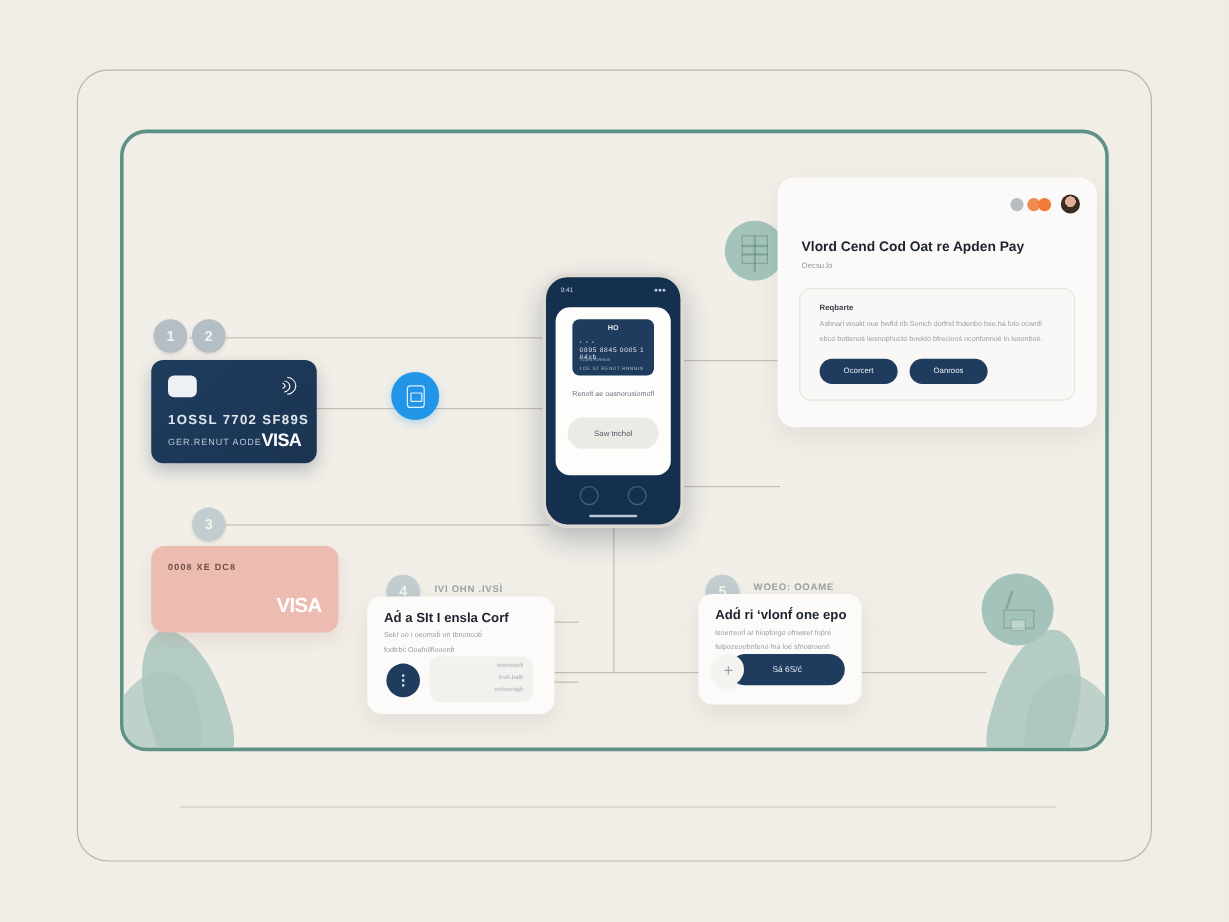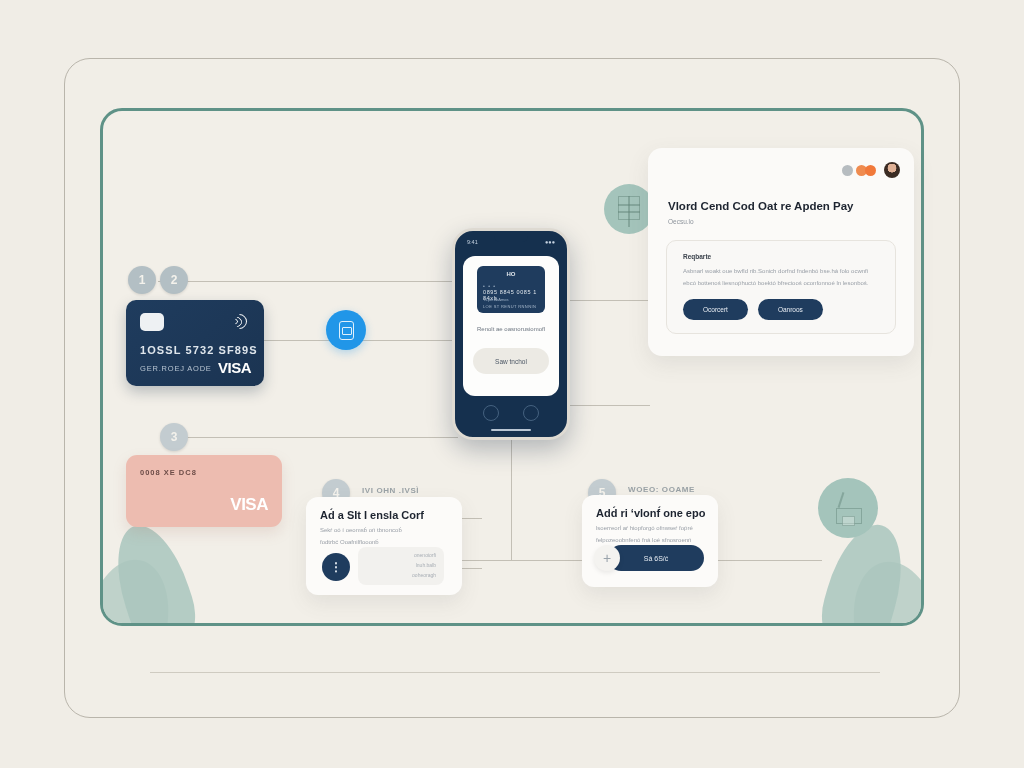--- a/index.html
+++ b/index.html
@@ -252,22 +252,22 @@
   <div class="mini-label" style="left:362px; top:486px;">IVI  OHN  .IVSÌ</div>
   <div class="mini-label" style="left:628px; top:485px;">WOEO:  OOAME</div>
 
   <div class="card-navy">
     <div class="chip"></div>
     <div class="nfc">
       <span></span>
         <span></span>
         <span></span>
     </div>
-    <div class="card-number">1OSSL 5732 SF89S</div>
-    <div class="card-name">GER.ROEJ  AODE</div>
+    <div class="card-number">1OSSL 7702 SF89S</div>
+    <div class="card-name">GER.RENUT  AODE</div>
     <div class="visa-mark">VISA</div>
   </div>
 
   <div class="card-pink">
     <div class="pk-num">0008  XE DC8</div>
     <div class="visa-mark">VISA</div>
   </div>
 
   <div class="blue-circle">
     <div class="g"></div>

